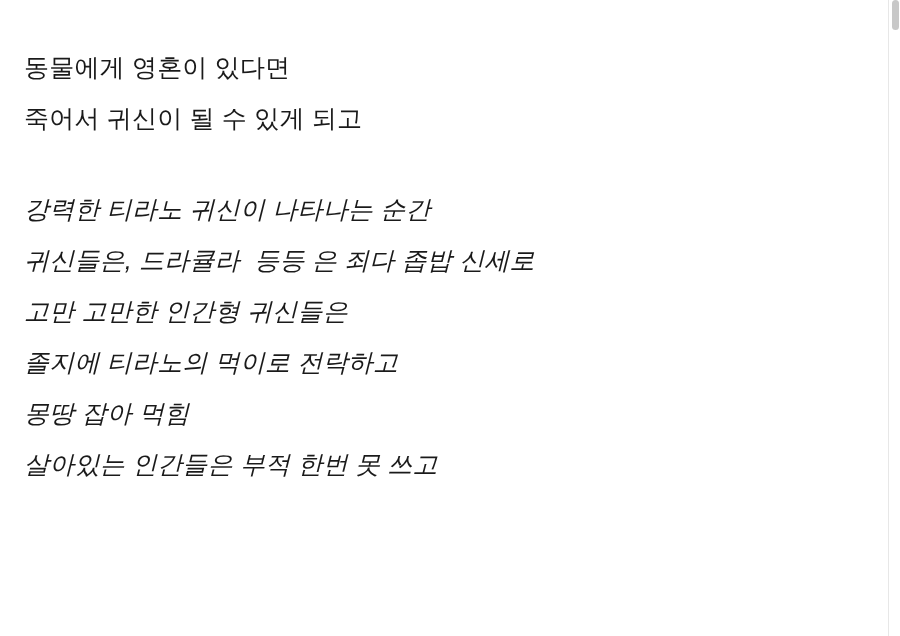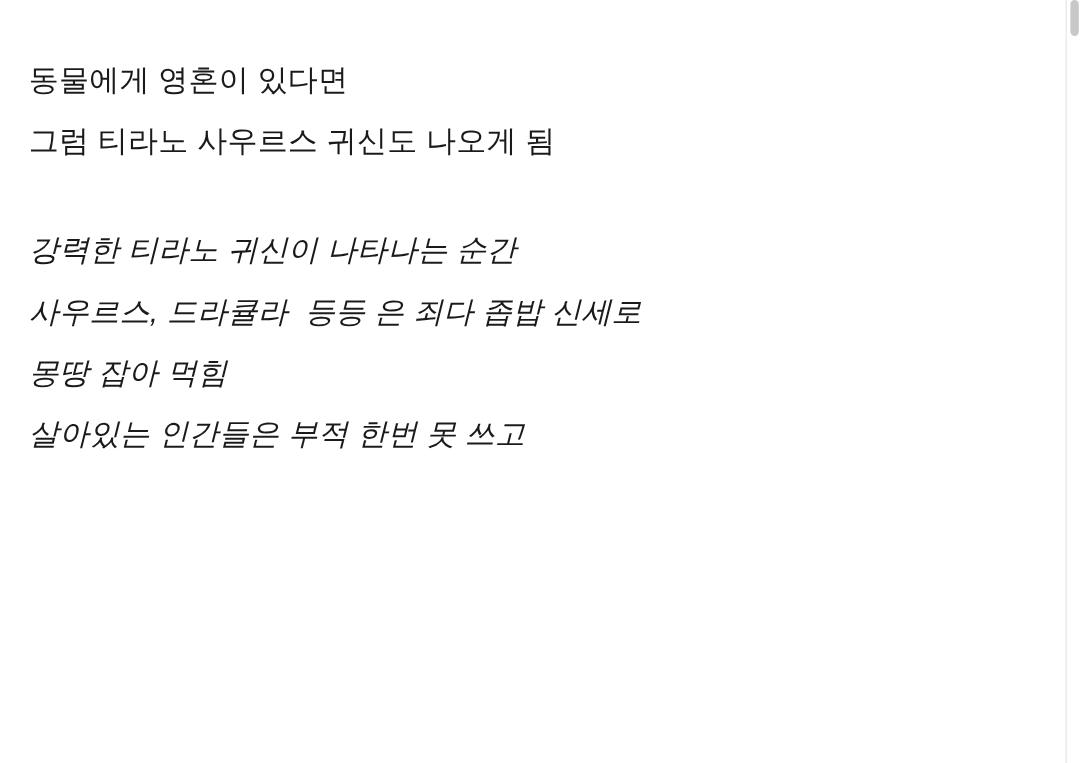--- a/index.html
+++ b/index.html
@@ -69,26 +69,28 @@
 </style>
 </head>
 <body>
 
 <div class="page">
 
   <div class="content">
 
     <div class="para">
       <div class="line">동물에게 영혼이 있다면</div>
-      <div class="line">그럼 티라노 사우르스 귀신도 나오게 됨</div>
+      <div class="line">죽어서 귀신이 될 수 있게 되고</div>
     </div>
 
     <div class="para">
       <div class="line">강력한 티라노 귀신이 나타나는 순간</div>
-      <div class="line">사우르스, 드라큘라  등등 은 죄다 좁밥 신세로</div>
+      <div class="line">귀신들은, 드라큘라  등등 은 죄다 좁밥 신세로</div>
+      <div class="line">고만 고만한 인간형 귀신들은</div>
+      <div class="line">졸지에 티라노의 먹이로 전락하고</div>
       <div class="line">몽땅 잡아 먹힘</div>
       <div class="line">살아있는 인간들은 부적 한번 못 쓰고</div>
     </div>
 
   </div>
 
   <div class="scroll-rail">
     <div class="scroll-thumb"></div>
   </div>
 

